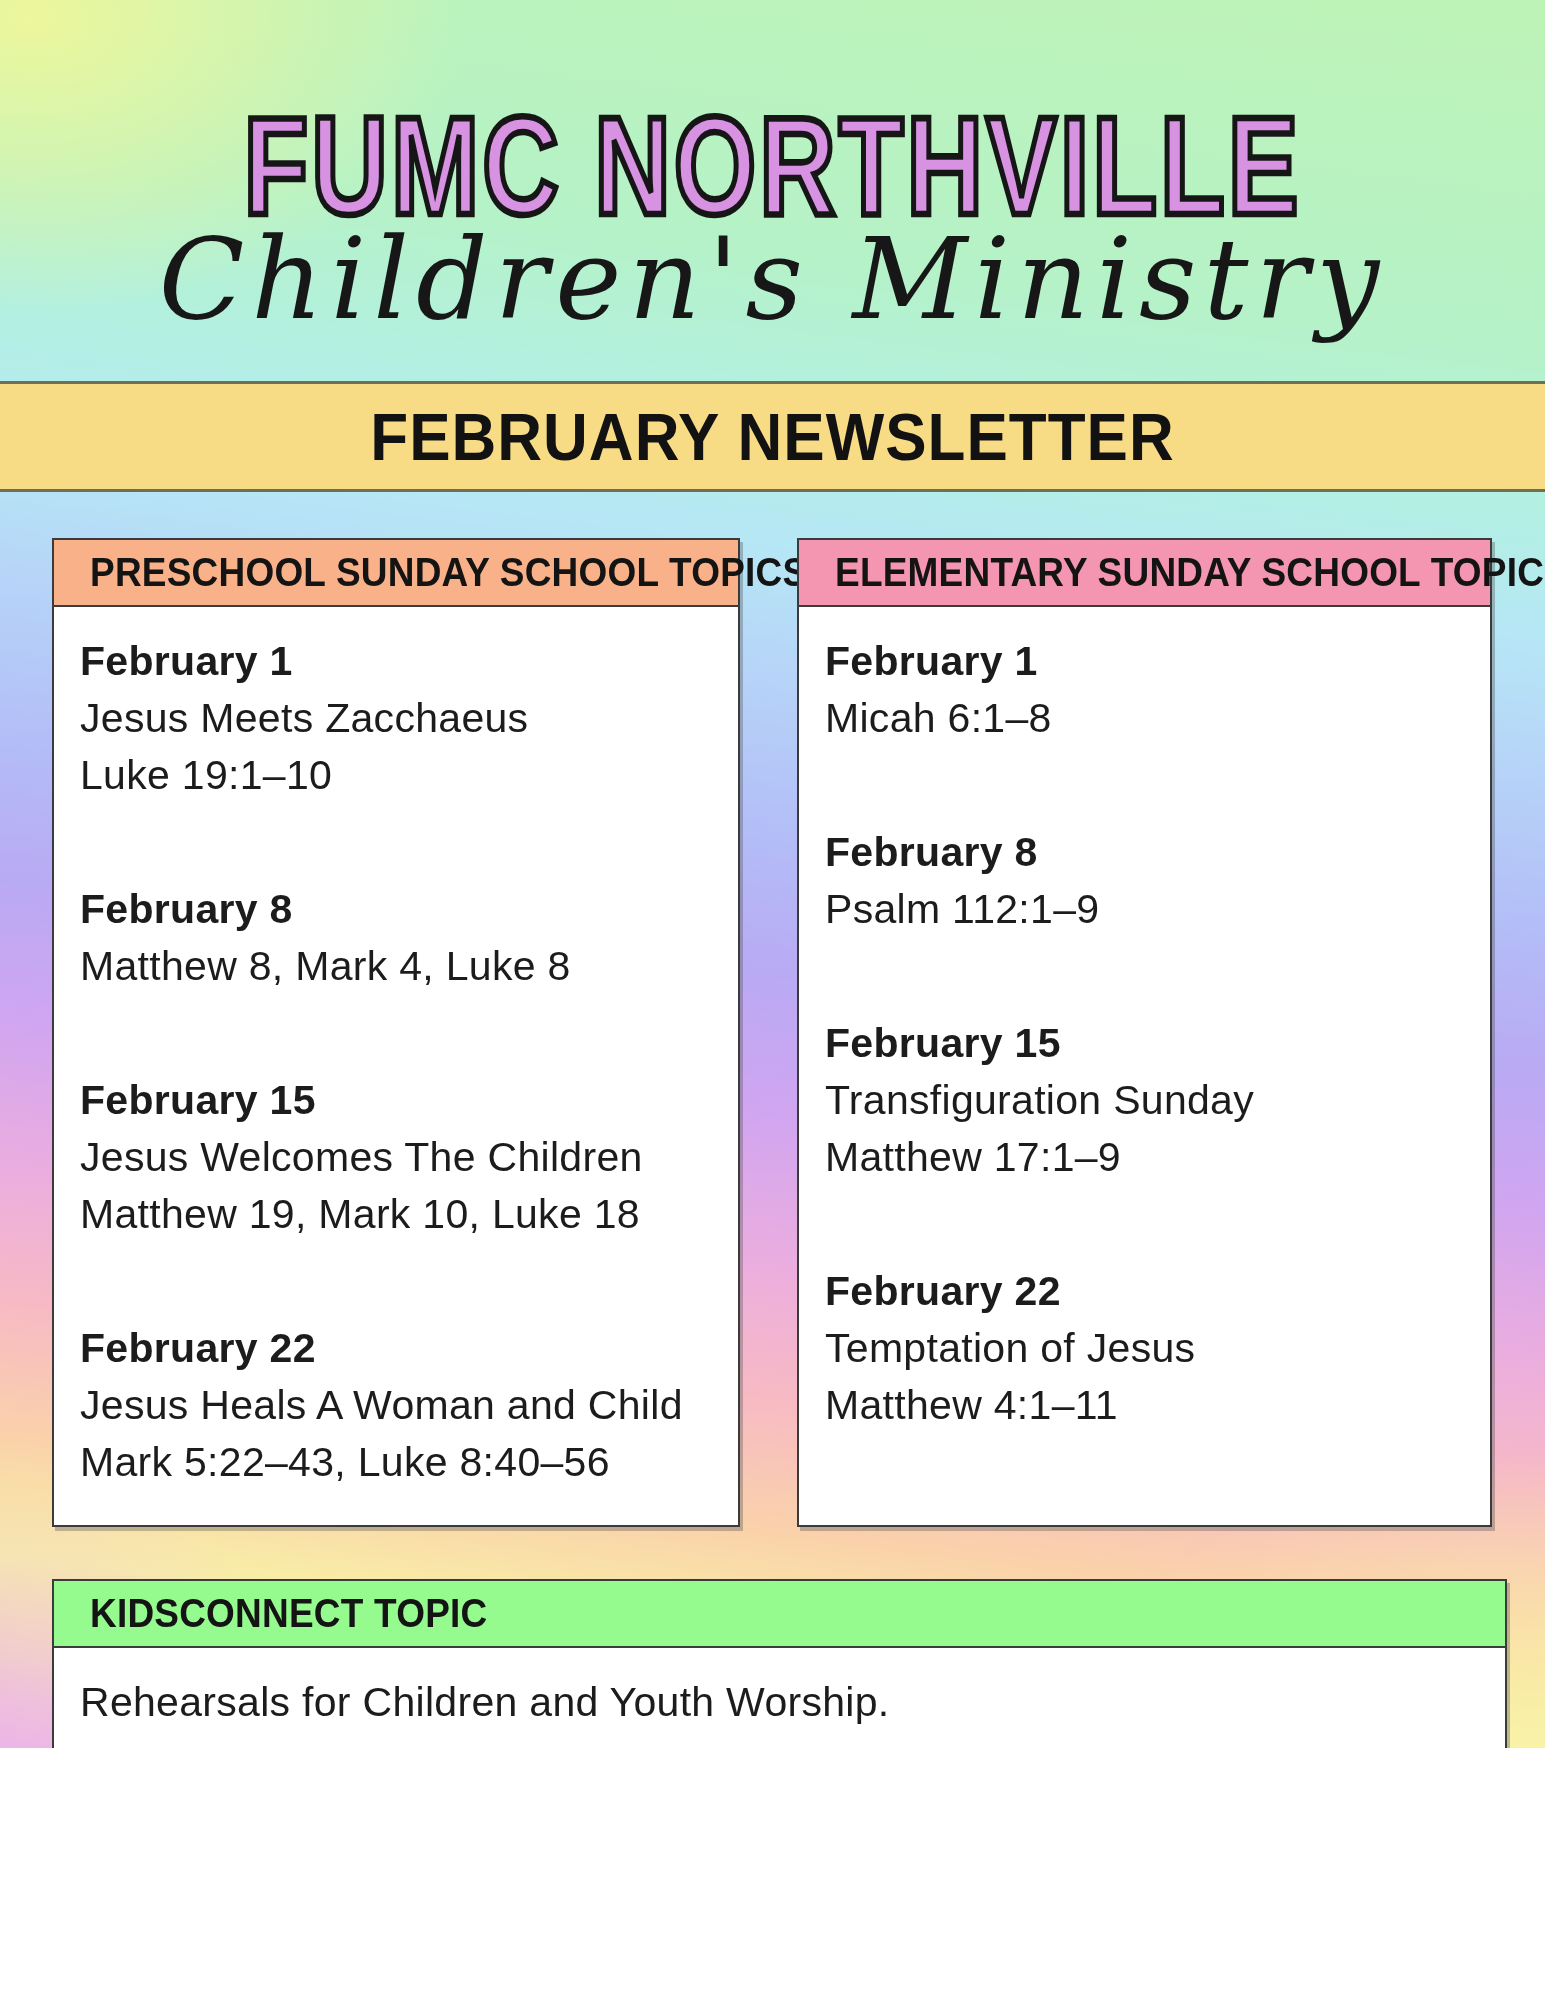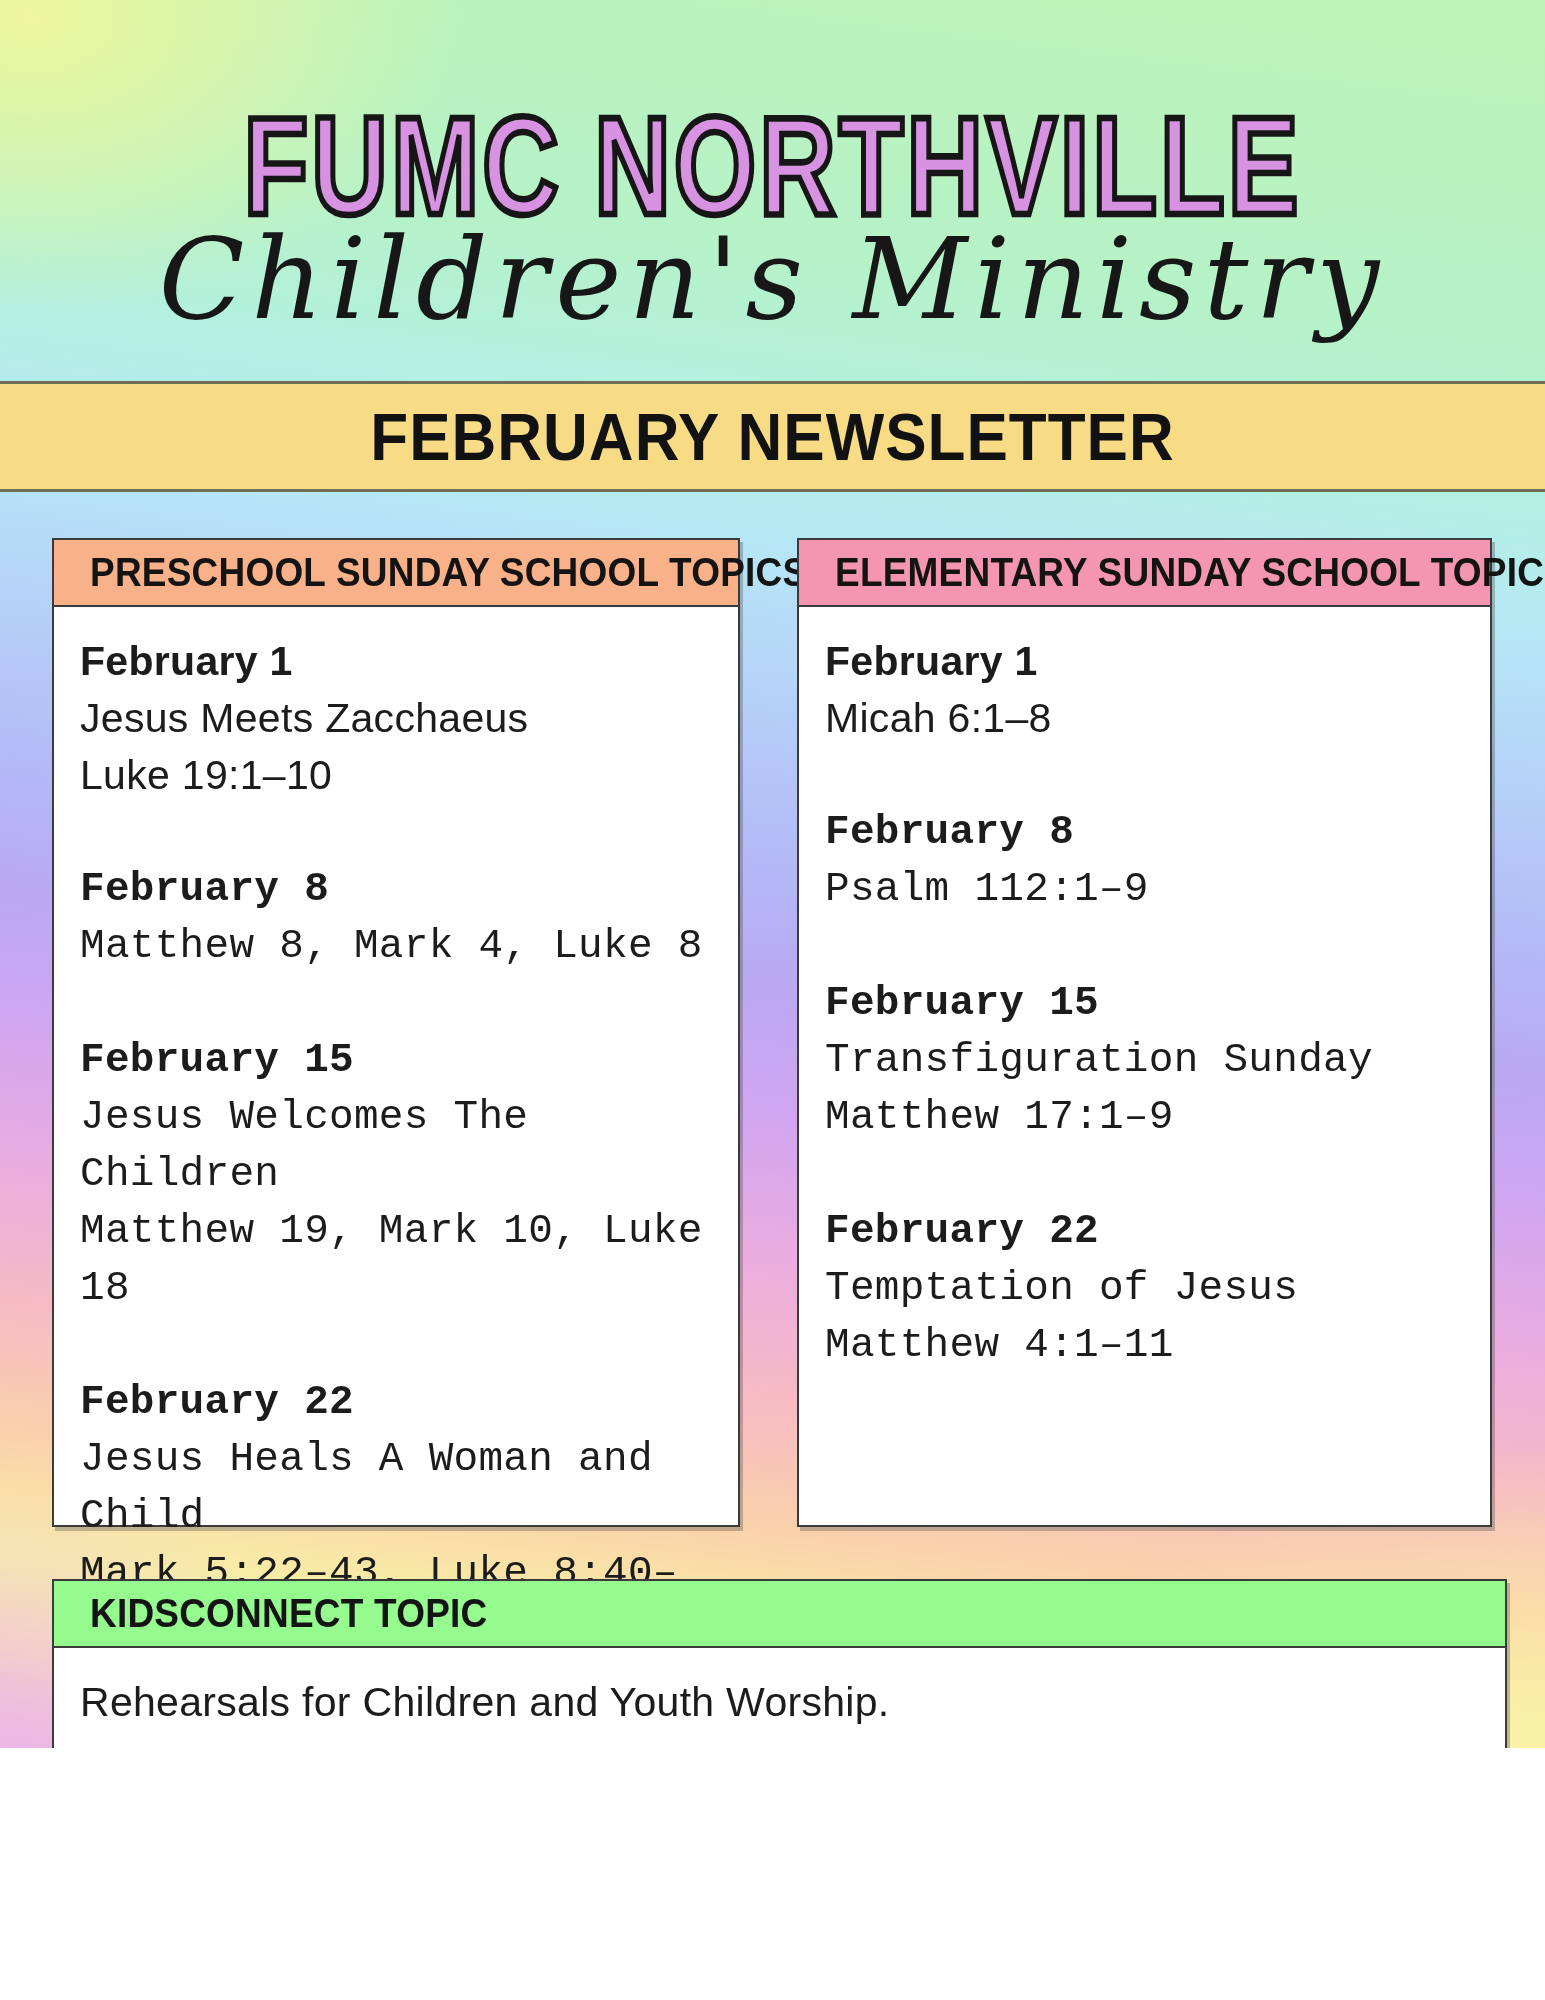--- a/index.html
+++ b/index.html
@@ -86,21 +86,21 @@
   .card-kc    {left:52px;  top:1579px; width:1455px; height:396px;}
   .hdr-preschool {background:#f9b189;}
   .hdr-elementary{background:#f495b2;}
   .hdr-kids      {background:#95fb8f;}
   .card-body{
     padding:26px 24px 0 26px;
     font-size:41px;line-height:57px;letter-spacing:0.3px;
     color:#1c1c1c;
   }
   .entry{margin:0;}
-  .entry + .entry{margin-top:57px;font-family:Liberation Mono, monospace;}
+  .entry + .entry{margin-top:77px;}
   .entry-date{font-weight:700;}
   .kc-text{font-size:41px;line-height:57px;color:#1c1c1c;letter-spacing:0.3px;}
 </style>
 </head>
 <body>
 
 <div class="page">
 
   <div class="masthead-title">
     <span class="t">FUMC NORTHVILLE</span>

